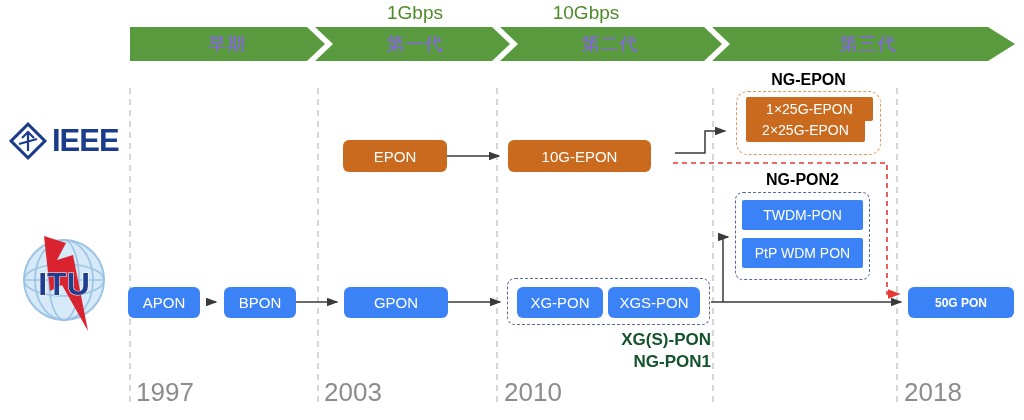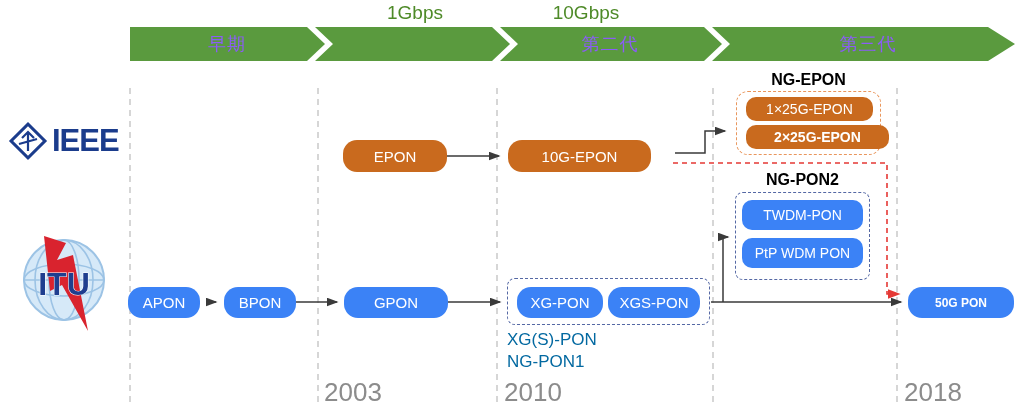--- a/index.html
+++ b/index.html
@@ -8,30 +8,30 @@
     font-family:"Liberation Sans", sans-serif;
   }
   .abs{position:absolute;}
   
   .speed-label{position:absolute;top:1px;height:24px;line-height:24px;width:160px;
     text-align:center;color:#4E8A28;font-size:19px;font-weight:500;}
   .era-label{position:absolute;top:27px;height:34px;line-height:34px;width:140px;
     text-align:center;color:#8b5cf6;font-size:18px;letter-spacing:1px;}
   
   .box{position:absolute;display:flex;align-items:center;justify-content:center;
-    color:#fff;font-size:15px;border-radius:14px;white-space:nowrap;}
+    color:#fff;font-size:15px;border-radius:6px;white-space:nowrap;}
   .box-orange{background:#C96A1E;}
   .box-blue{background:#3b82f6;}
-  .box-small{font-size:14px;border-radius:10px;}
+  .box-small{font-size:14px;border-radius:2px;}
   .bold{font-weight:bold;}
   .dash-container{position:absolute;border:1.6px dashed;background:transparent;}
   .dash-orange{border-color:#E9965C;border-radius:12px;}
   .dash-blue{border-color:#5568A4;border-radius:8px;}
   .group-title{position:absolute;text-align:center;color:#000;font-size:16px;font-weight:bold;white-space:nowrap;}
-  .caption{position:absolute;text-align:left;color:#0369a1;font-size:17px;font-weight:normal;line-height:22px;}
+  .caption{position:absolute;text-align:right;color:#14532d;font-size:17px;font-weight:bold;line-height:22px;}
   .year{position:absolute;top:377px;color:#8C8C8C;font-size:26px;}
   
   #ieee-logo{position:absolute;left:8px;top:121px;display:flex;align-items:center;gap:4px;}
   #ieee-logo .ieee-text{color:#1B3C8C;font-size:31px;font-weight:bold;letter-spacing:-1px;}
   svg{display:block;}
 </style>
 </head>
 <body>
 
 <div id="stage">
@@ -39,20 +39,21 @@
   <div class="speed-label" style="left:335px;">1Gbps</div>
   <div class="speed-label" style="left:506px;">10Gbps</div>
 
   <svg class="abs" style="left:0;top:27px;" width="1024" height="34">
     <polygon points="130,0 307,0 325,17 307,34 130,34" fill="#5A9A3E"></polygon>
     <polygon points="315,0 492,0 510,17 492,34 315,34 333,17" fill="#5A9A3E"></polygon>
     <polygon points="500,0 704,0 722,17 704,34 500,34 518,17" fill="#5A9A3E"></polygon>
     <polygon points="712,0 988,0 1015,17 988,34 712,34 730,17" fill="#5A9A3E"></polygon>
   </svg>
   <div class="era-label" style="left:157px;">早期</div>
+  <div class="era-label" style="left:345px;">第一代</div>
   <div class="era-label" style="left:540px;">第二代</div>
   <div class="era-label" style="left:798px;">第三代</div>
 
   <svg class="abs" style="left:0;top:0;" width="1024" height="420">
     <defs>
       <marker id="ah" markerWidth="8" markerHeight="8" refX="7" refY="3" orient="auto">
         <path d="M0,0 L8,3 L0,6 Z" fill="#3A3A3A"></path>
       </marker>
       <marker id="ahr" markerWidth="8" markerHeight="8" refX="7" refY="3" orient="auto">
         <path d="M0,0 L8,3 L0,6 Z" fill="#E53935"></path>
@@ -93,38 +94,39 @@
     <path d="M24,3 L46,10 L37,27 L53,22 L68,98 L42,52 L30,58 Z" fill="#D9232E"></path>
     <text x="44" y="62" text-anchor="middle" font-family="Liberation Sans, sans-serif" font-size="32" font-weight="bold" fill="#1F3E8F" stroke="#ffffff" stroke-width="1" paint-order="stroke">ITU</text>
   </svg>
 
   <div class="box box-orange" style="left:343px;top:140px;width:104px;height:32px;">EPON</div>
   <div class="box box-orange" style="left:508px;top:140px;width:143px;height:32px;">10G-EPON</div>
 
   <div class="group-title" style="left:736px;top:71px;width:145px;">NG-EPON</div>
   <div class="dash-container dash-orange" style="left:736px;top:91px;width:143px;height:62px;"></div>
   <div class="box box-orange box-small" style="left:746px;top:97px;width:127px;height:24px;">1×25G-EPON</div>
-  <div class="box box-orange box-small" style="left:746px;top:125px;width:143px;height:24px;font-weight:bold;">2×25G-EPON</div>
+  <div class="box box-orange box-small" style="left:746px;top:118px;width:119px;height:24px;">2×25G-EPON</div>
 
   <div class="box box-blue" style="left:128px;top:287px;width:72px;height:31px;">APON</div>
   <div class="box box-blue" style="left:224px;top:287px;width:72px;height:31px;">BPON</div>
   <div class="box box-blue" style="left:344px;top:287px;width:104px;height:31px;">GPON</div>
 
   <div class="dash-container dash-blue" style="left:507px;top:278px;width:201px;height:45px;"></div>
   <div class="box box-blue" style="left:517px;top:287px;width:86px;height:31px;">XG-PON</div>
   <div class="box box-blue" style="left:608px;top:287px;width:92px;height:31px;">XGS-PON</div>
   <div class="caption" style="left:507px;top:329px;width:204px;">
     <div>XG(S)-PON</div>
     <div>NG-PON1</div>
   </div>
 
   <div class="group-title" style="left:735px;top:171px;width:135px;">NG-PON2</div>
   <div class="dash-container dash-blue" style="left:735px;top:192px;width:133px;height:86px;"></div>
   <div class="box box-blue box-small" style="left:742px;top:200px;width:121px;height:30px;">TWDM-PON</div>
   <div class="box box-blue box-small" style="left:742px;top:238px;width:121px;height:30px;">PtP WDM PON</div>
 
   <div class="box box-blue bold" style="left:908px;top:287px;width:106px;height:31px;font-size:12px;">50G PON</div>
 
+  <div class="year" style="left:136px;">1997</div>
   <div class="year" style="left:324px;">2003</div>
   <div class="year" style="left:504px;">2010</div>
   <div class="year" style="left:904px;">2018</div>
 
 </div>
 
 </body></html>

